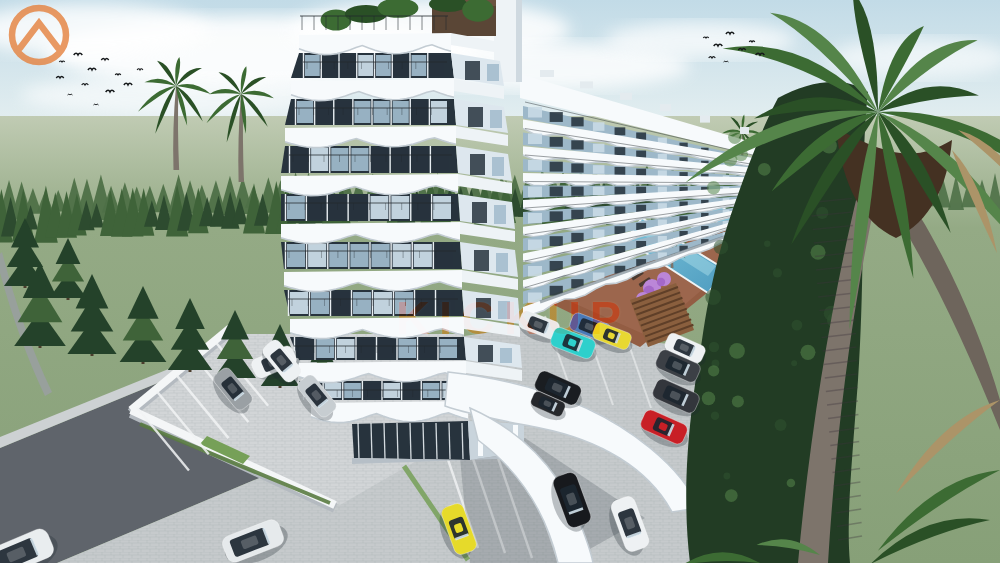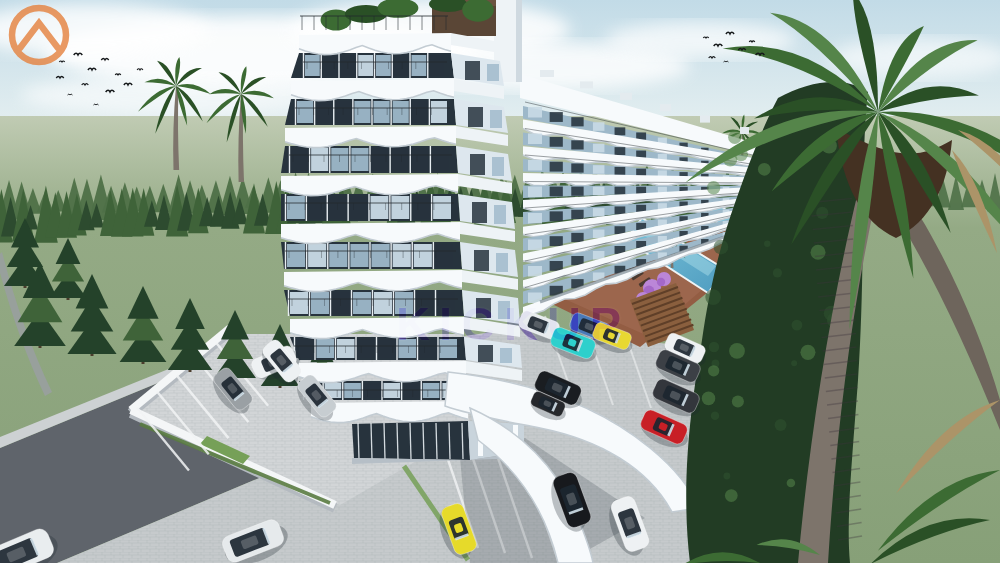--- a/index.html
+++ b/index.html
@@ -1,21 +1,21 @@
 <!DOCTYPE html>
 <html><head>
 <meta charset="utf-8">
 <style>
   html,body{margin:0;padding:0;background:#222;}
   .stage{position:relative;width:1000px;height:563px;overflow:hidden;
          font-family:"Liberation Sans", sans-serif;background:#dce9ec;}
   .stage svg{position:absolute;left:0;top:0;}
   .watermark{position:absolute;left:0;top:0;width:1000px;height:563px;pointer-events:none;}
-  .wm-text{position:absolute;left:396px;top:296px;font-size:47px;font-weight:bold;
-           letter-spacing:9px;color:#4c1d95;opacity:.58;mix-blend-mode:overlay;
+  .wm-text{position:absolute;left:396px;top:290px;font-size:47px;font-weight:bold;
+           letter-spacing:9px;color:#c2410c;opacity:.58;mix-blend-mode:overlay;
            text-shadow:0 0 2px rgba(255,255,255,.35);}
   .wm-logo{position:absolute;left:449px;top:226px;opacity:.8;}
 </style>
 </head>
 <body>
 
 <div class="stage">
   <svg id="scene" width="1000" height="563" viewBox="0 0 1000 563">
     <defs>
       <filter id="blur8">

